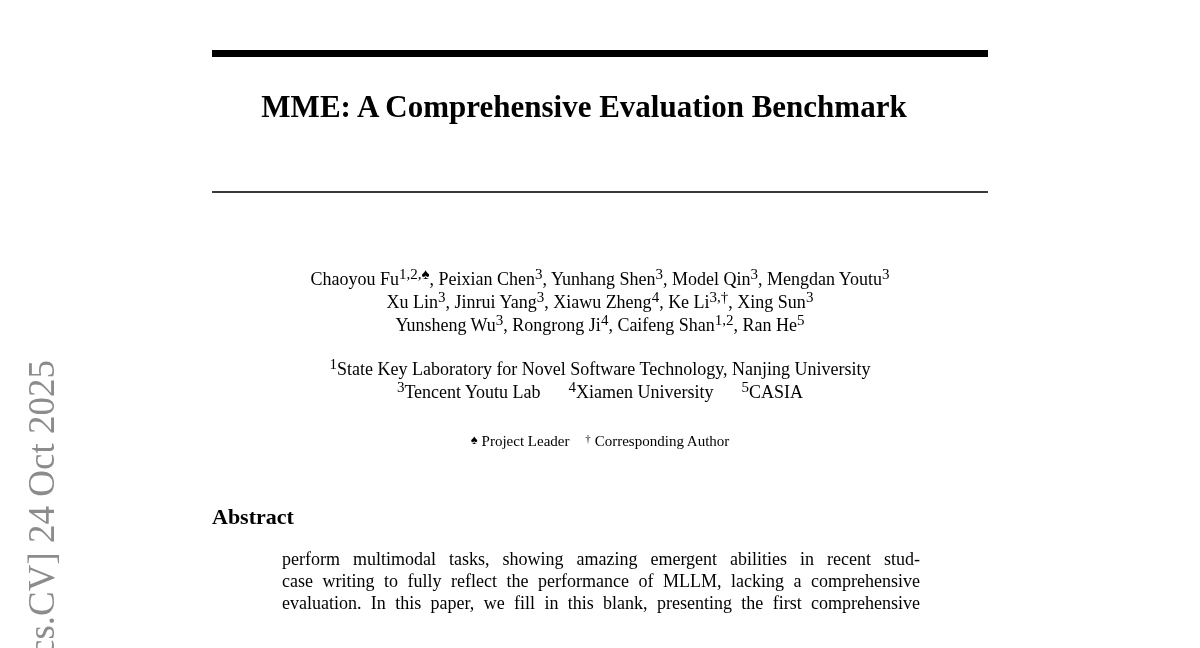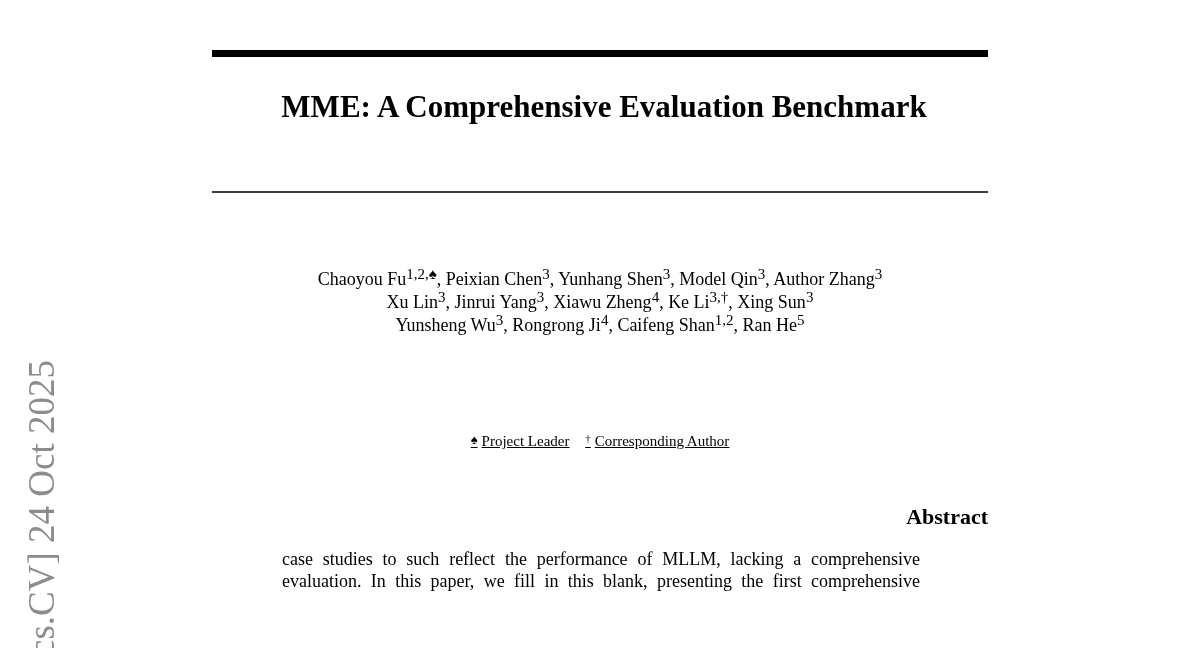--- a/index.html
+++ b/index.html
@@ -13,46 +13,46 @@
   }
   .rule-thick {
     position:absolute; left:212px; width:776px; top:50px; height:7px;
     background:#000000;
   }
   .rule-thin {
     position:absolute; left:212px; width:776px; top:191px; height:2px;
     background:#3a3a3a;
   }
   .title {
-    position:absolute; left:216px; width:776px; top:86px;
+    position:absolute; left:196px; width:776px; top:86px;
     margin:0; text-align:center;
     font-size:31px; line-height:41px; font-weight:bold;
   }
   .authors {
     position:absolute; left:182px; width:836px; top:268px;
     text-align:center; font-size:18px; line-height:23px;
   }
   sup {
     font-size:15px; line-height:0; vertical-align:6px;
   }
   .affils {
     position:absolute; left:182px; width:836px; top:358px;
     text-align:center; font-size:18px; line-height:22.5px;
   }
   .affil-group { margin:0 14px; }
   .notes {
     position:absolute; left:182px; width:836px; top:429px;
     text-align:center; font-size:15px; line-height:19px;
   }
-  .note-item { margin:0 6px;text-decoration:underline; }
+  .note-item { margin:0 6px; }
   .note-sym-spade { font-size:13px; vertical-align:2px; margin-right:4px; }
   .note-sym-dagger { font-size:11px; vertical-align:4px; margin-right:4px; }
   .abstract-heading {
     position:absolute; left:212px; width:776px; top:504px;
-    margin:0; text-align:right; font-size:22px; font-weight:bold;
+    margin:0; text-align:left; font-size:22px; font-weight:bold;
   }
   .abstract-body {
     position:absolute; left:282px; width:638px; top:549px;
     font-size:18px; line-height:21.8px;
   }
   .just {
     text-align:justify;
     text-align-last:justify;
   }
   .arxiv-stamp {
@@ -77,45 +77,50 @@
   </h1>
 
   <div class="rule-thin"></div>
 
   <div class="authors">
     <div>
       <span><span>Chaoyou Fu</span><sup>1,2,♠</sup><span>, </span></span>
       <span><span>Peixian Chen</span><sup>3</sup><span>, </span></span>
       <span><span>Yunhang Shen</span><sup>3</sup><span>, </span></span>
       <span><span>Model Qin</span><sup>3</sup><span>, </span></span>
-      <span><span>Author Zhang</span><sup>3</sup><span></span></span>
+      <span><span>Mengdan Youtu</span><sup>3</sup><span></span></span>
     </div>
     <div>
       <span><span>Xu Lin</span><sup>3</sup><span>, </span></span>
       <span><span>Jinrui Yang</span><sup>3</sup><span>, </span></span>
       <span><span>Xiawu Zheng</span><sup>4</sup><span>, </span></span>
       <span><span>Ke Li</span><sup>3,†</sup><span>, </span></span>
       <span><span>Xing Sun</span><sup>3</sup><span></span></span>
     </div>
     <div>
       <span><span>Yunsheng Wu</span><sup>3</sup><span>, </span></span>
       <span><span>Rongrong Ji</span><sup>4</sup><span>, </span></span>
       <span><span>Caifeng Shan</span><sup>1,2</sup><span>, </span></span>
       <span><span>Ran He</span><sup>5</sup><span></span></span>
     </div>
   </div>
 
   <div class="affils">
+    <div><sup>1</sup><span>State Key Laboratory for Novel Software Technology, Nanjing University</span></div>
+    <div>
+      <span class="affil-group"><sup>3</sup><span>Tencent Youtu Lab</span></span><span class="affil-group"><sup>4</sup><span>Xiamen University</span></span><span class="affil-group"><sup>5</sup><span>CASIA</span></span>
+    </div>
   </div>
 
   <div class="notes">
     <span class="note-item"><span class="note-sym-spade">♠</span><span>Project Leader</span></span>
     <span class="note-item"><span class="note-sym-dagger">†</span><span>Corresponding Author</span></span>
   </div>
 
   <h2 class="abstract-heading">Abstract</h2>
 
   <div class="abstract-body">
-    <div class="just">case studies to such reflect the performance of MLLM, lacking a comprehensive</div>
+    <div class="just">perform multimodal tasks, showing amazing emergent abilities in recent stud-</div>
+    <div class="just">case writing to fully reflect the performance of MLLM, lacking a comprehensive</div>
     <div class="just">evaluation. In this paper, we fill in this blank, presenting the first comprehensive</div>
   </div>
 
 </div>
 
 </body></html>

